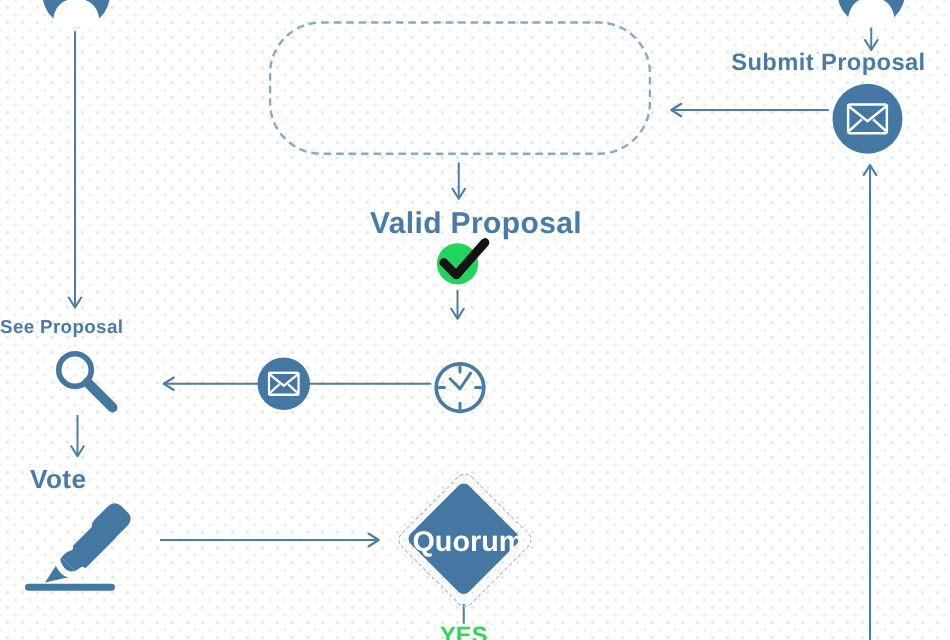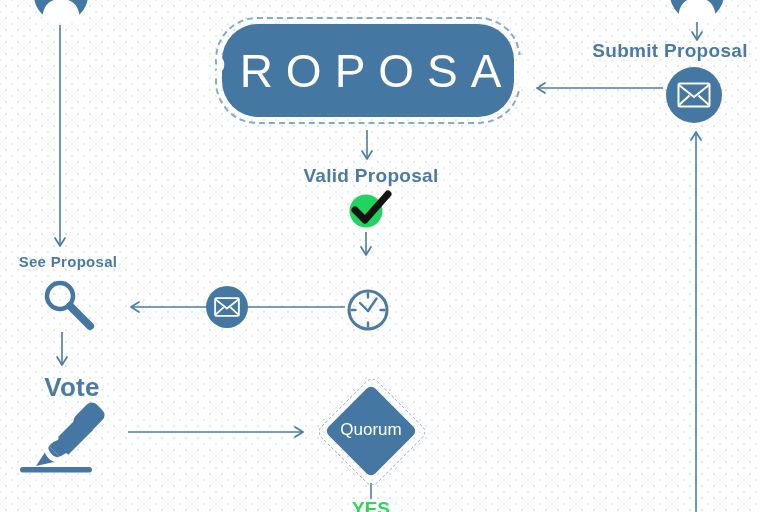--- a/index.html
+++ b/index.html
@@ -13,21 +13,20 @@
       radial-gradient(#e9edf3 1px, transparent 1.4px);
     background-size:12px 12px;
     background-position:0 0, 6px 6px;
     font-family:"Liberation Sans", sans-serif;
   }
   .abs{position:absolute;}
   .lbl{
     position:absolute;
     color:#4a7aa6;
     font-weight:600;
-    text-align:center;
     letter-spacing:.3px;
     white-space:nowrap;
   }
   
   .proposal-outer{
     position:absolute; left:215px; top:17px; width:302px; height:103px;
     border:2px dashed #84abce; border-radius:42px;
   }
   .proposal-inner{
     position:absolute; left:222px; top:24px; width:292px; height:93px;
@@ -42,21 +41,21 @@
   .quorum-dash{
     position:absolute; left:332px; top:392px; width:78px; height:78px;
     border:1.6px dashed #9cb8d6; border-radius:8px; transform:rotate(45deg);
   }
   .quorum-solid{
     position:absolute; left:338px; top:398px; width:66px; height:66px;
     background:#4577a3; border-radius:6px; transform:rotate(45deg);
   }
   .quorum-label{
     position:absolute; left:330px; top:420px; width:82px;
-    color:#ffffff; font-size:17px; font-weight:400; text-align:center;
+    color:#ffffff; font-size:23px; font-weight:700; text-align:center;
   }
   .yes-label{
     position:absolute; left:343px; top:498px; width:56px;
     color:#2fd657; font-size:19px; font-weight:700; text-align:center;
   }
 </style>
 </head>
 <body>
 
 <div id="stage">
@@ -87,35 +86,32 @@
     <path d="M8 54 Q8 31 27 31 Q46 31 46 54 Z" fill="#ffffff"></path>
   </svg>
 
   <svg class="abs" style="left:670px;top:-33px;" width="54" height="54" viewBox="0 0 54 54">
     <circle cx="27" cy="27" r="27" fill="#4577a3"></circle>
     <circle cx="27" cy="14" r="10.5" fill="#ffffff"></circle>
     <path d="M8 54 Q8 31 27 31 Q46 31 46 54 Z" fill="#ffffff"></path>
   </svg>
 
   <div class="proposal-outer"></div>
-  <div class="proposal-inner">
-    <span>PROPOSAL</span>
-  </div>
 
   <div class="lbl" style="left:585px;top:40px;width:170px;font-size:19px;">Submit Proposal</div>
 
   <div class="abs circle-node" style="left:666px;top:67px;width:56px;height:56px;">
     <svg width="34" height="26" viewBox="0 0 34 26">
       <rect x="1.5" y="1.5" width="31" height="23" rx="1.5" fill="none" stroke="#ffffff" stroke-width="2"></rect>
       <path d="M2 3 L17 15 L32 3" fill="none" stroke="#ffffff" stroke-width="2"></path>
       <path d="M2 23 L12.5 13.5 M32 23 L21.5 13.5" fill="none" stroke="#ffffff" stroke-width="2"></path>
     </svg>
   </div>
 
-  <div class="lbl" style="left:296px;top:165px;width:150px;font-size:19px;">Valid Proposal</div>
+  <div class="lbl" style="left:296px;top:165px;width:150px;font-size:24px;">Valid Proposal</div>
 
   <svg class="abs" style="left:347px;top:190px;" width="48" height="40" viewBox="0 0 48 40">
     <circle cx="19" cy="21" r="16.5" fill="#22d35e"></circle>
     <path d="M8 20 L18 30 L41 4" fill="none" stroke="#131313" stroke-width="7" stroke-linecap="round" stroke-linejoin="round"></path>
   </svg>
 
 
   <svg class="abs" style="left:345px;top:286px;" width="46" height="46" viewBox="0 0 46 46">
     <circle cx="23" cy="24" r="19" fill="none" stroke="#4a7aa6" stroke-width="3"></circle>
     <g stroke="#4a7aa6" stroke-width="2.4" stroke-linecap="round" fill="none">
@@ -136,21 +132,21 @@
     </svg>
   </div>
 
   <div class="lbl" style="left:0px;top:253px;width:136px;font-size:15px;">See Proposal</div>
 
   <svg class="abs" style="left:33px;top:272px;" width="64" height="60" viewBox="0 0 64 60">
     <circle cx="27" cy="24" r="13" fill="none" stroke="#4577a3" stroke-width="4.5"></circle>
     <path d="M37 34 L57 54" stroke="#4577a3" stroke-width="8" stroke-linecap="round"></path>
   </svg>
 
-  <div class="lbl" style="left:37px;top:372px;width:70px;font-size:26px;">Vote</div>
+  <div class="lbl" style="left:24px;top:372px;width:70px;font-size:21px;">Vote</div>
 
   <svg class="abs" style="left:12px;top:396px;" width="104" height="84" viewBox="0 0 104 84">
     <g fill="#4577a3">
       <rect x="8" y="71" width="72" height="5.5" rx="2.75"></rect>
       <path d="M44 58 L74 28 L88 42 L58 72 Z" transform="translate(-7,-8)"></path>
       <path d="M37 50 L51 64 L24 70 Z"></path>
       <rect x="66" y="7" width="22" height="30" rx="7" transform="rotate(45 77 22)"></rect>
     </g>
     <path d="M44 42 q-16 5 -7 17 q7 9 17 1" fill="none" stroke="#ffffff" stroke-width="5" stroke-linecap="round"></path>
   </svg>

